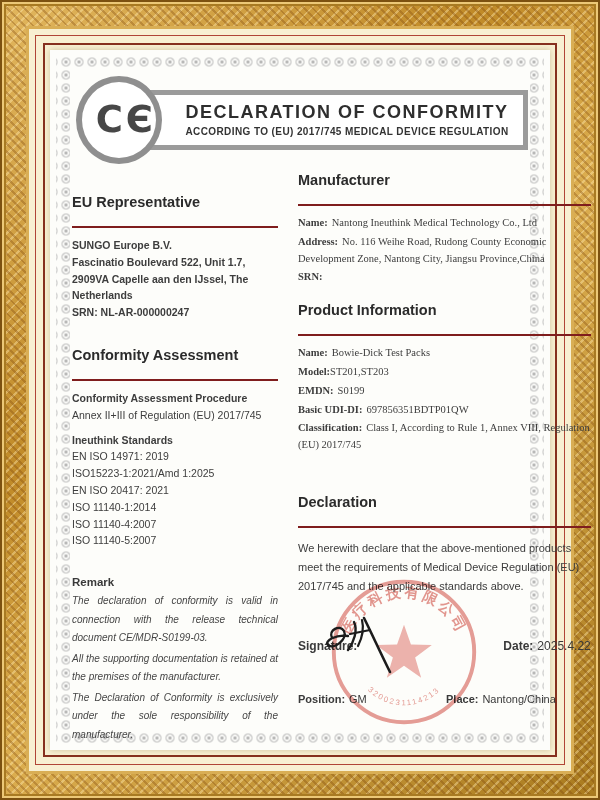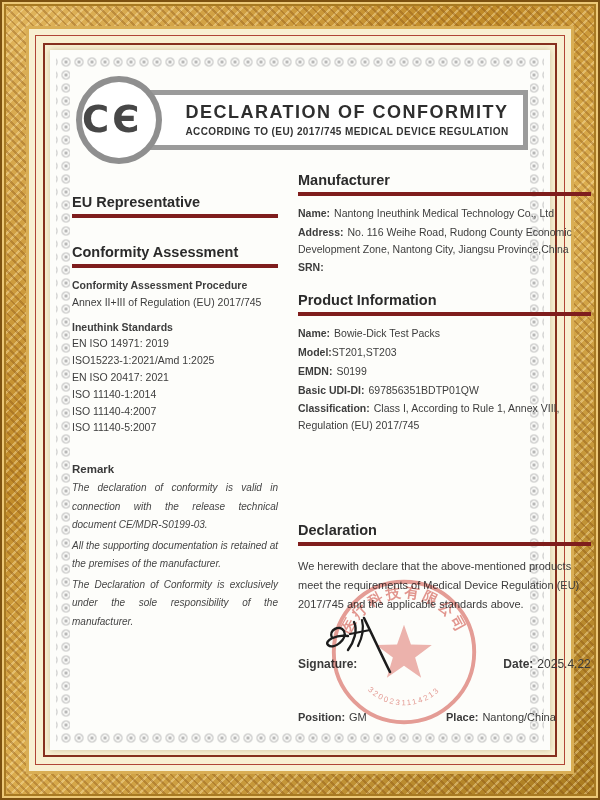--- a/index.html
+++ b/index.html
@@ -49,61 +49,61 @@
   
   .content{
     position:absolute;inset:76px 72px 72px 72px;
     color:#3a3a3a;
   }
   .hdr{display:flex;align-items:center;height:88px;}
   .ce-circle{
     width:74px;height:74px;flex:none;
     border:6px solid #8f8f8f;border-radius:50%;
     background:#fff;z-index:2;margin-left:4px;
-    display:flex;align-items:center;justify-content:flex-start;
+    display:flex;align-items:center;justify-content:flex-end;
     font-family:"DejaVu Sans",sans-serif;
     font-weight:bold;font-size:37px;color:#474747;letter-spacing:3px;
     padding-bottom:2px;
   }
   .banner{
     flex:1;margin-left:-14px;z-index:1;
     border:5px solid #9b9b9b;background:#fff;
     padding:7px 8px 8px 26px;text-align:center;
   }
   .banner .t1{font-weight:bold;font-size:18px;letter-spacing:1.5px;color:#2e2e2e;}
   .banner .t2{font-weight:bold;font-size:10px;letter-spacing:.4px;color:#333;margin-top:3px;}
   .cols{display:flex;margin-top:8px;}
   .col-l{width:206px;flex:none;padding-top:22px;padding-right:16px;}
   .col-r{flex:1;padding-left:4px;}
   h2.sec{
     font-size:14.5px;font-weight:bold;color:#2b2b2b;margin:0 0 9px 0;
-    padding-bottom:4px;border-bottom:4px solid #7f1d1d;
+    padding-bottom:16px;border-bottom:2px solid #7f1d1d;
   }
   .body-s{font-size:10.5px;line-height:1.6;color:#3d3d3d;}
   .bold{font-weight:bold;}
   .lbl{font-weight:bold;margin-right:4px;}
   .tight .lbl{margin-right:0;}
-  .row{margin-bottom:2px;}
+  .row{margin-bottom:2px;font-family:Liberation Serif, serif;}
   .gap8{height:8px;}
   .eu-lines div{font-weight:bold;}
   .remark-h{font-weight:bold;font-size:11.5px;margin-bottom:4px;}
   .remark-body{font-style:italic;font-size:10px;line-height:1.85;text-align:justify;color:#454545;}
   .remark-body p{margin:0 0 2px 0;}
   .decl-body{font-size:11px;line-height:1.75;color:#3c3c3c;}
   .sig-row{display:flex;align-items:flex-end;margin-top:42px;font-size:12px;gap:34px;}
   .sig-row .space{width:74px;}
   .pos-row{display:flex;align-items:center;margin-top:40px;font-size:11px;}
   .pos-row .left{width:148px;}
   
   .stamp{position:absolute;left:326px;top:574px;width:156px;height:156px;mix-blend-mode:multiply;opacity:.85;}
   .signature{position:absolute;left:314px;top:600px;width:110px;height:86px;}
   .mt-conf{margin-top:26px;}
   .mt-remark{margin-top:27px;}
   .mt-prod{margin-top:16px;}
-  .mt-decl{margin-top:88px;}
+  .mt-decl{margin-top:40px;}
 </style>
 </head>
 <body>
 
 <div class="frame"></div>
 <div class="mat"></div>
 <div class="paper"></div>
 <div class="lace"></div>
 <div class="lace-cover"></div>
 
@@ -118,20 +118,26 @@
       <div class="t2">ACCORDING TO (EU) 2017/745 MEDICAL DEVICE REGULATION</div>
     </div>
   </div>
 
   <div class="cols">
 
     <div class="col-l">
 
       <section>
         <h2 class="sec">EU Representative</h2>
+        <div class="body-s eu-lines">
+          <div>SUNGO Europe B.V.</div>
+          <div>Fascinatio Boulevard 522, Unit 1.7,</div>
+          <div>2909VA Capelle aan den IJssel, The Netherlands</div>
+          <div>SRN: NL-AR-000000247</div>
+        </div>
       </section>
 
       <section class="mt-conf">
         <h2 class="sec">Conformity Assessment</h2>
         <div class="body-s">
           <div class="bold">Conformity Assessment Procedure</div>
           <div>Annex II+III of Regulation (EU) 2017/745</div>
           <div class="gap8"></div>
           <div class="bold">Ineuthink Standards</div>
           <div>EN ISO 14971: 2019</div>

